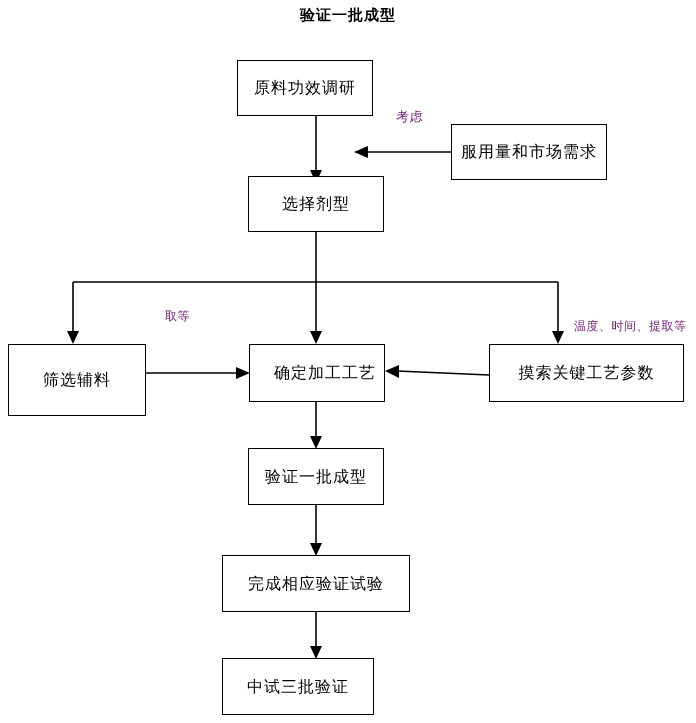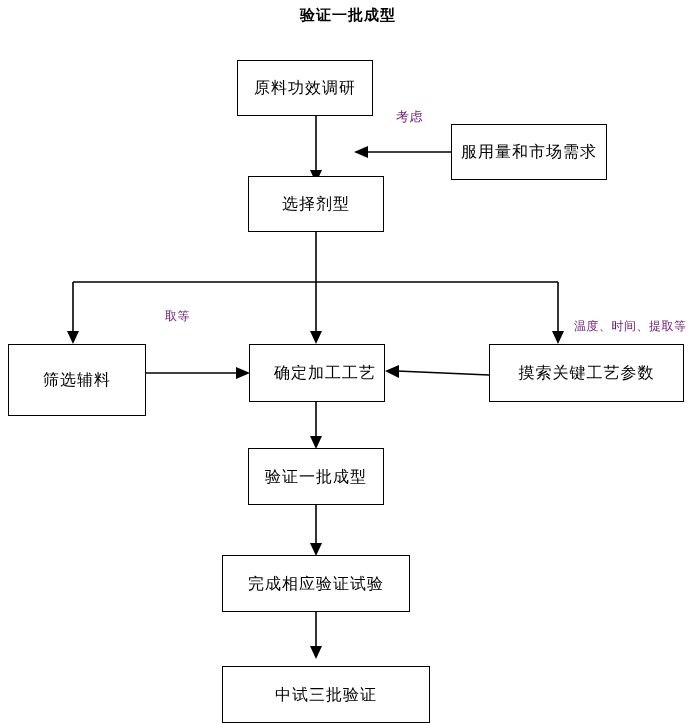--- a/index.html
+++ b/index.html
@@ -121,21 +121,21 @@
   <div class="node" style="left:8px; top:344px; width:138px; height:72px;">筛选辅料</div>
 
   <div class="node" style="left:249px; top:344px; width:136px; height:58px;padding-left:16px;">确定加工工艺</div>
 
   <div class="node" style="left:489px; top:344px; width:195px; height:58px;">摸索关键工艺参数</div>
 
   <div class="node" style="left:248px; top:448px; width:136px; height:57px;">验证一批成型</div>
 
   <div class="node" style="left:222px; top:555px; width:188px; height:57px;">完成相应验证试验</div>
 
-  <div class="node" style="left:222px; top:658px; width:208px; height:57px;margin-top:8px;">中试三批验证</div>
+  <div class="node" style="left:222px; top:658px; width:152px; height:57px;">中试三批验证</div>
 
   <div class="edge-label big" style="left:396px; top:108px;">考虑</div>
 
 
   <div class="edge-label" style="left:146px; top:308px;margin-left:19px;">取等</div>
 
   <div class="edge-label" style="left:574px; top:300px;margin-top:18px;">温度、时间、提取等</div>
 
 </div>
 

